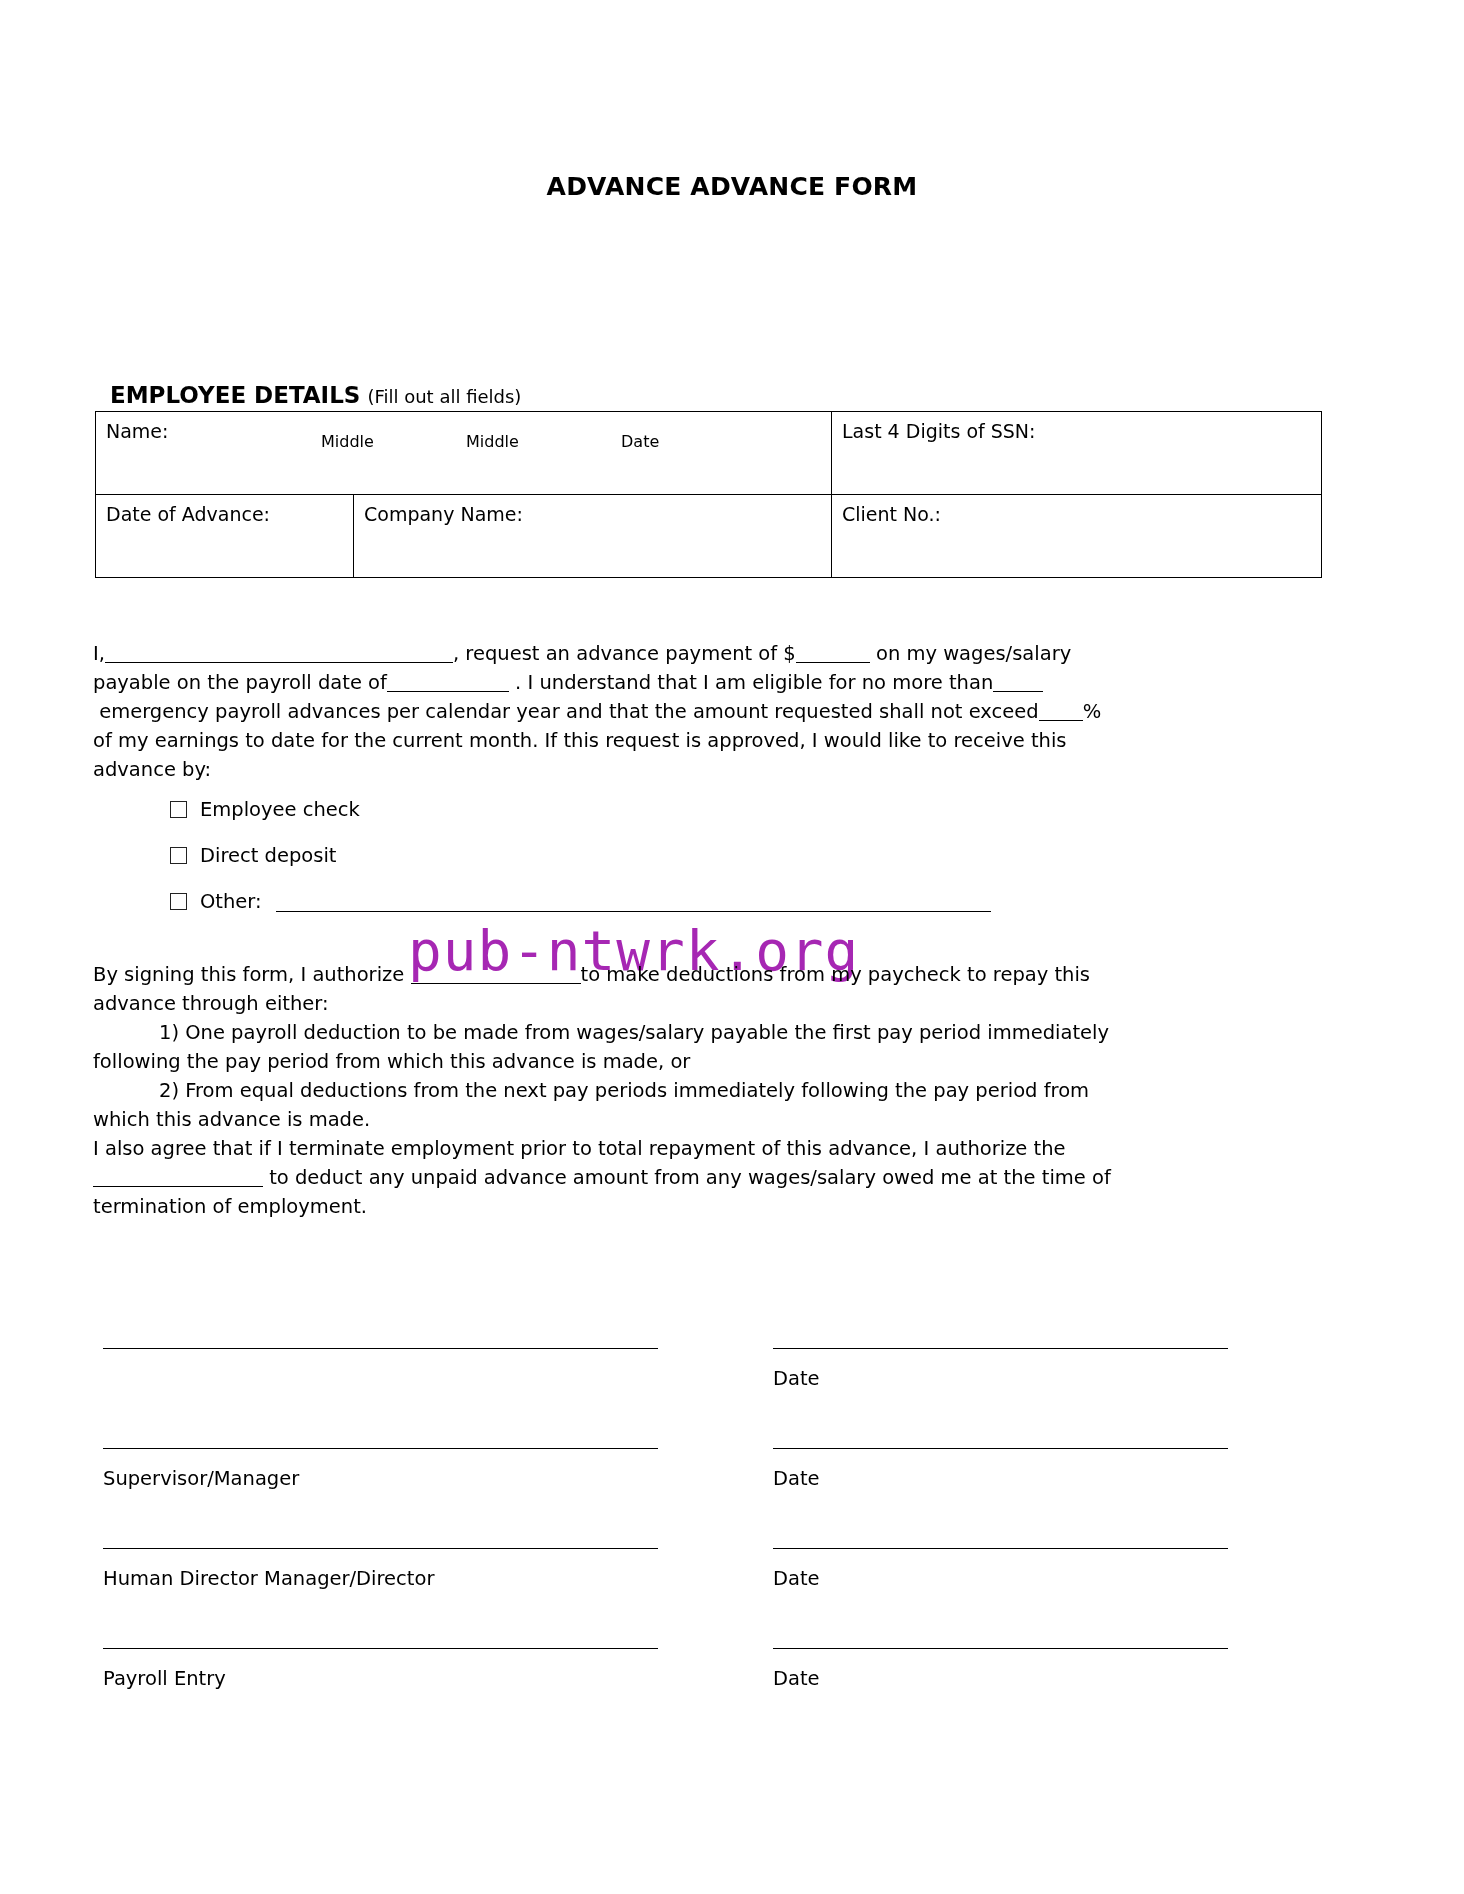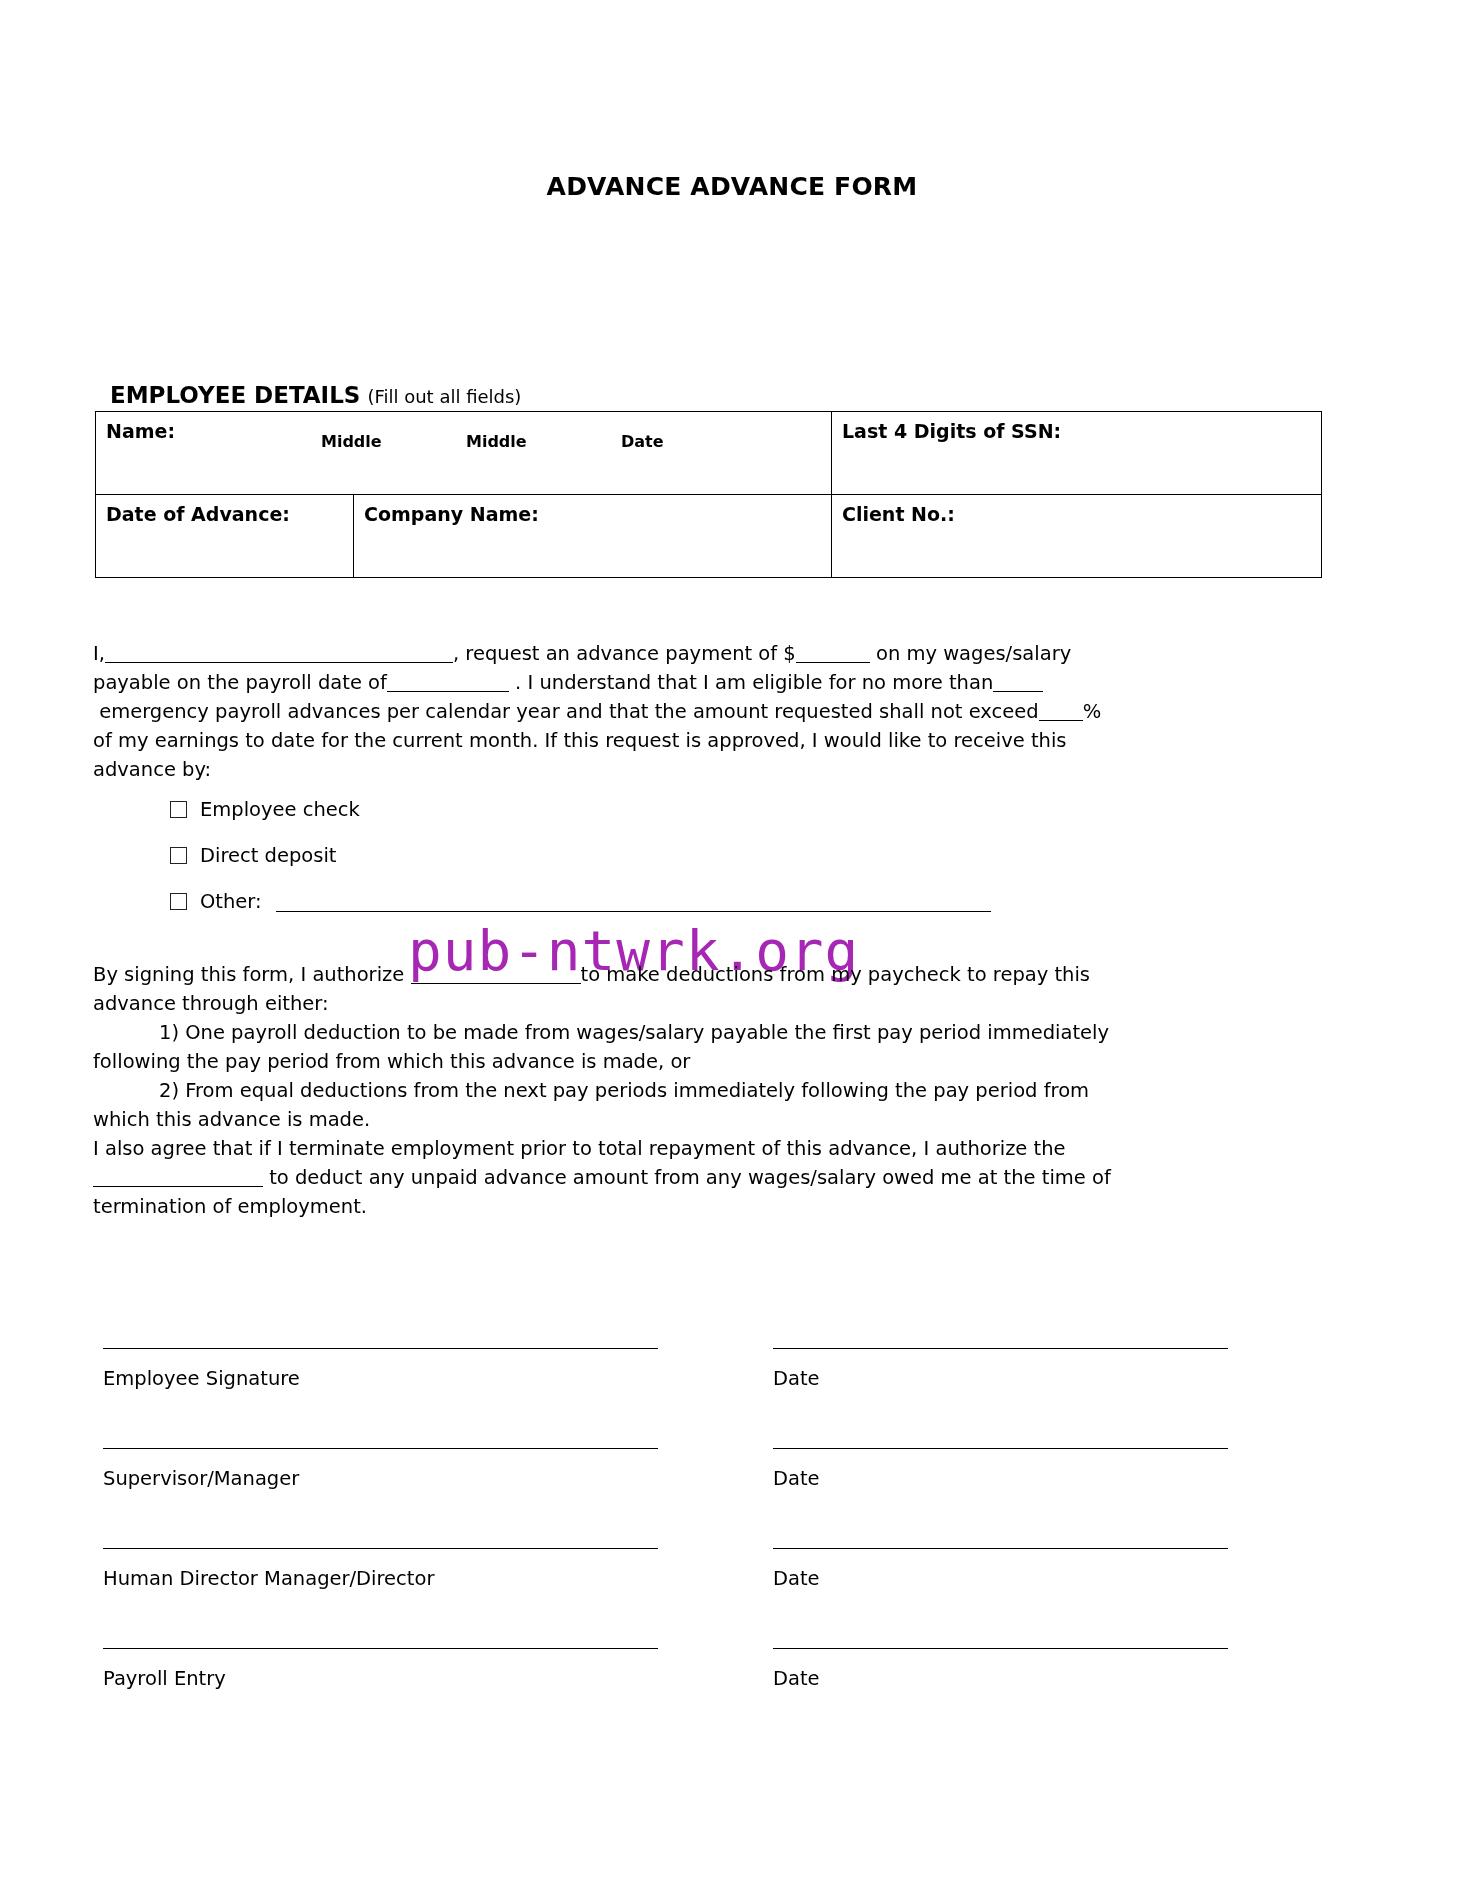--- a/index.html
+++ b/index.html
@@ -63,21 +63,20 @@
     border-collapse: collapse;
     table-layout: fixed;
   }
   .details-table td {
     border: 1.6px solid #000000;
     vertical-align: top;
     padding: 8px 10px 0 10px;
     font-size: 19px;
     line-height: 1.25;
     position: relative;
-    font-weight: bold;
   }
   .row1 td { height: 74px; }
   .row2 td { height: 74px; }
 
   .name-cell { position: relative; }
   .name-label {
     font-size: 19px;
   }
   .name-sub {
     position: absolute;
@@ -251,21 +250,20 @@
 
   <div class="watermark">pub-ntwrk.org</div>
 
   <div class="body-block" id="para-authorize"><span>By signing this form, I authorize</span>&nbsp;<span class="ul ul-lg"></span><span>to make deductions from my paycheck to repay this advance through either:</span><br><span class="indent"></span><span>1) One payroll deduction to be made from wages/salary payable the first pay period immediately following the pay period from which this advance is made, or</span><br><span class="indent"></span><span>2) From equal deductions from the next pay periods immediately following the pay period from which this advance is made.</span><br><span>I also agree that if I terminate employment prior to total repayment of this advance, I authorize the</span><br><span class="ul ul-lg"></span>&nbsp;<span>to deduct any unpaid advance amount from any wages/salary owed me at the time of termination of employment.</span></div>
 
   <div class="sig-area">
 
     <div class="sig-row">
       <div class="sig-left">
         <div class="sig-line"></div>
-        <div class="sig-caption">Employee Signature</div>
       </div>
       <div class="sig-right">
         <div class="sig-line"></div>
         <div class="sig-caption">Date</div>
       </div>
     </div>
 
     <div class="sig-row">
       <div class="sig-left">
         <div class="sig-line"></div>

